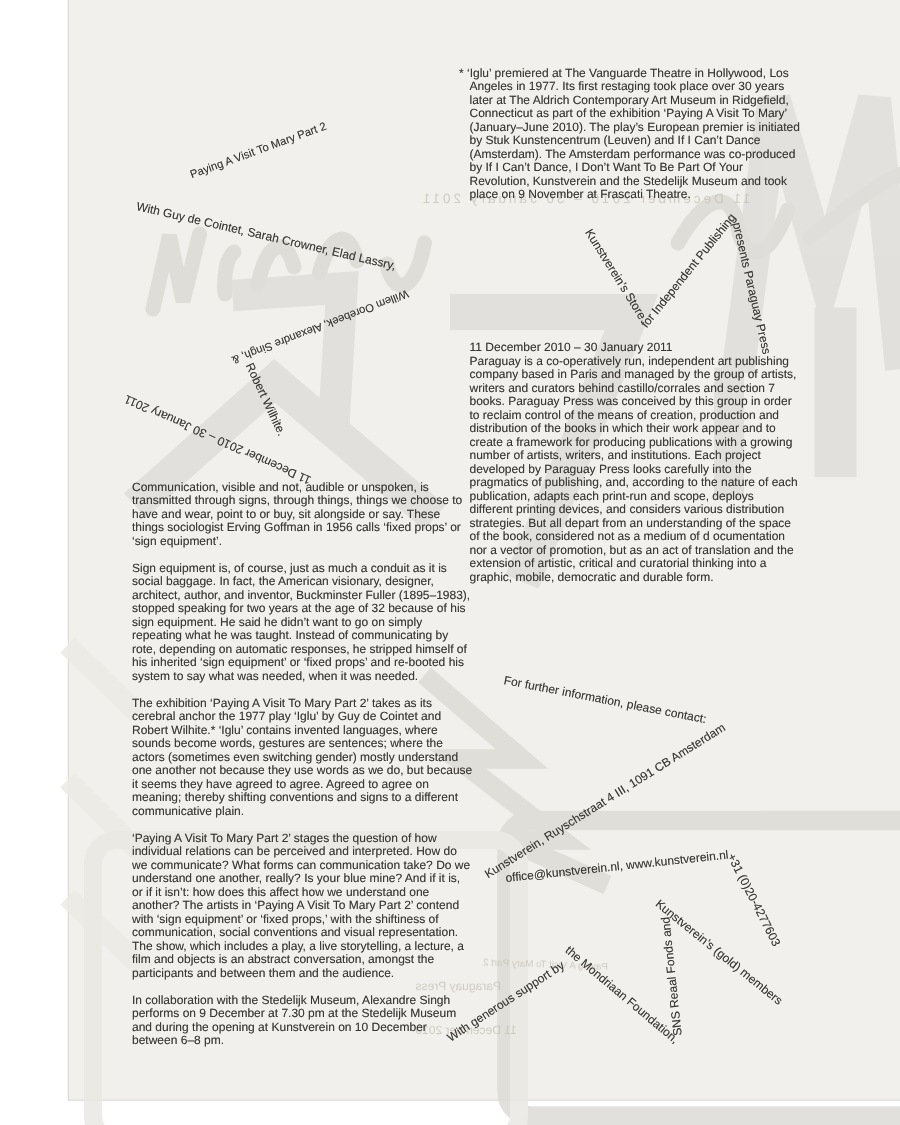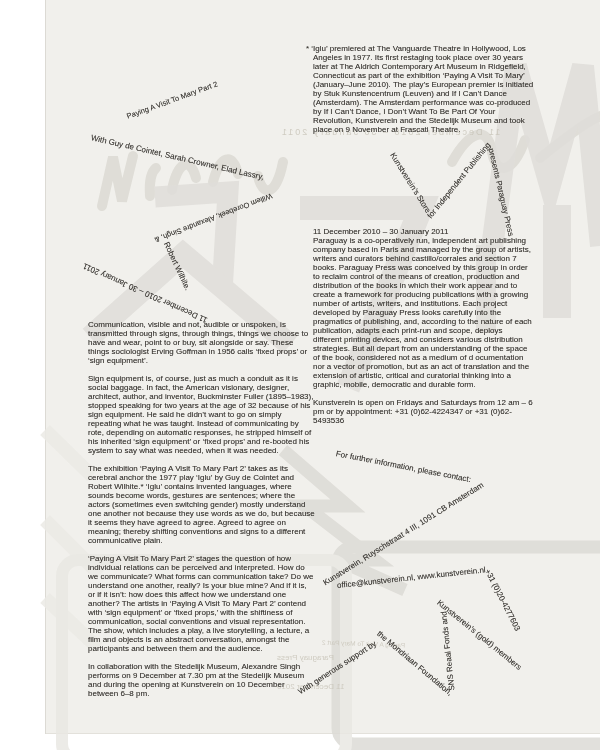--- a/index.html
+++ b/index.html
@@ -77,21 +77,20 @@
 <div class="rot" style="left:429px;top:213px;transform:rotate(-51deg);">for Independent Publishing</div>
 <div class="rot" style="left:491px;top:144px;transform:rotate(77deg);">presents Paraguay Press</div>
 
 <div class="txt footnote" style="left:306px;top:44px;width:228px;">
   <p>* ‘Iglu’ premiered at The Vanguarde Theatre in Hollywood, Los Angeles in 1977. Its first restaging took place over 30 years later at The Aldrich Contemporary Art Museum in Ridgefield, Connecticut as part of the exhibition ‘Paying A Visit To Mary’ (January–June 2010). The play’s European premier is initiated by Stuk Kunstencentrum (Leuven) and If I Can’t Dance (Amsterdam). The Amsterdam performance was co-produced by If I Can’t Dance, I Don’t Want To Be Part Of Your Revolution, Kunstverein and the Stedelijk Museum and took place on 9 November at Frascati Theatre.</p>
 </div>
 
 <div class="txt col" style="left:313px;top:227px;width:220px;">
   <p style="margin:0;">11 December 2010 – 30 January 2011</p>
   <p>Paraguay is a co-operatively run, independent art publishing company based in Paris and managed by the group of artists, writers and curators behind castillo/corrales and section 7 books. Paraguay Press was conceived by this group in order to reclaim control of the means of creation, production and distribution of the books in which their work appear and to create a framework for producing publications with a growing number of artists, writers, and institutions. Each project developed by Paraguay Press looks carefully into the pragmatics of publishing, and, according to the nature of each publication, adapts each print-run and scope, deploys different printing devices, and considers various distribution strategies. But all depart from an understanding of the space of the book, considered not as a medium of d ocumentation nor a vector of promotion, but as an act of translation and the extension of artistic, critical and curatorial thinking into a graphic, mobile, democratic and durable form.</p>
-  <p>Kunstverein is open on Fridays and Saturdays from 12 am – 6 pm or by appointment: +31 (0)62-4224347 or +31 (0)62-5493536</p>
 </div>
 
 <div class="txt col" style="left:88px;top:320px;width:228px;">
   <p>Communication, visible and not, audible or unspoken, is transmitted through signs, through things, things we choose to have and wear, point to or buy, sit alongside or say. These things sociologist Erving Goffman in 1956 calls ‘fixed props’ or ‘sign equipment’.</p>
   <p>Sign equipment is, of course, just as much a conduit as it is social baggage. In fact, the American visionary, designer, architect, author, and inventor, Buckminster Fuller (1895–1983), stopped speaking for two years at the age of 32 because of his sign equipment. He said he didn’t want to go on simply repeating what he was taught. Instead of communicating by rote, depending on automatic responses, he stripped himself of his inherited ‘sign equipment’ or ‘fixed props’ and re-booted his system to say what was needed, when it was needed.</p>
   <p>The exhibition ‘Paying A Visit To Mary Part 2’ takes as its cerebral anchor the 1977 play ‘Iglu’ by Guy de Cointet and Robert Wilhite.* ‘Iglu’ contains invented languages, where sounds become words, gestures are sentences; where the actors (sometimes even switching gender) mostly understand one another not because they use words as we do, but because it seems they have agreed to agree. Agreed to agree on meaning; thereby shifting conventions and signs to a different communicative plain.</p>
   <p>‘Paying A Visit To Mary Part 2’ stages the question of how individual relations can be perceived and interpreted. How do we communicate? What forms can communication take? Do we understand one another, really? Is your blue mine? And if it is, or if it isn’t: how does this affect how we understand one another? The artists in ‘Paying A Visit To Mary Part 2’ contend with ‘sign equipment’ or ‘fixed props,’ with the shiftiness of communication, social conventions and visual representation. The show, which includes a play, a live storytelling, a lecture, a film and objects is an abstract conversation, amongst the participants and between them and the audience.</p>
   <p>In collaboration with the Stedelijk Museum, Alexandre Singh performs on 9 December at 7.30 pm at the Stedelijk Museum and during the opening at Kunstverein on 10 December between 6–8 pm.</p>
 </div>
 

